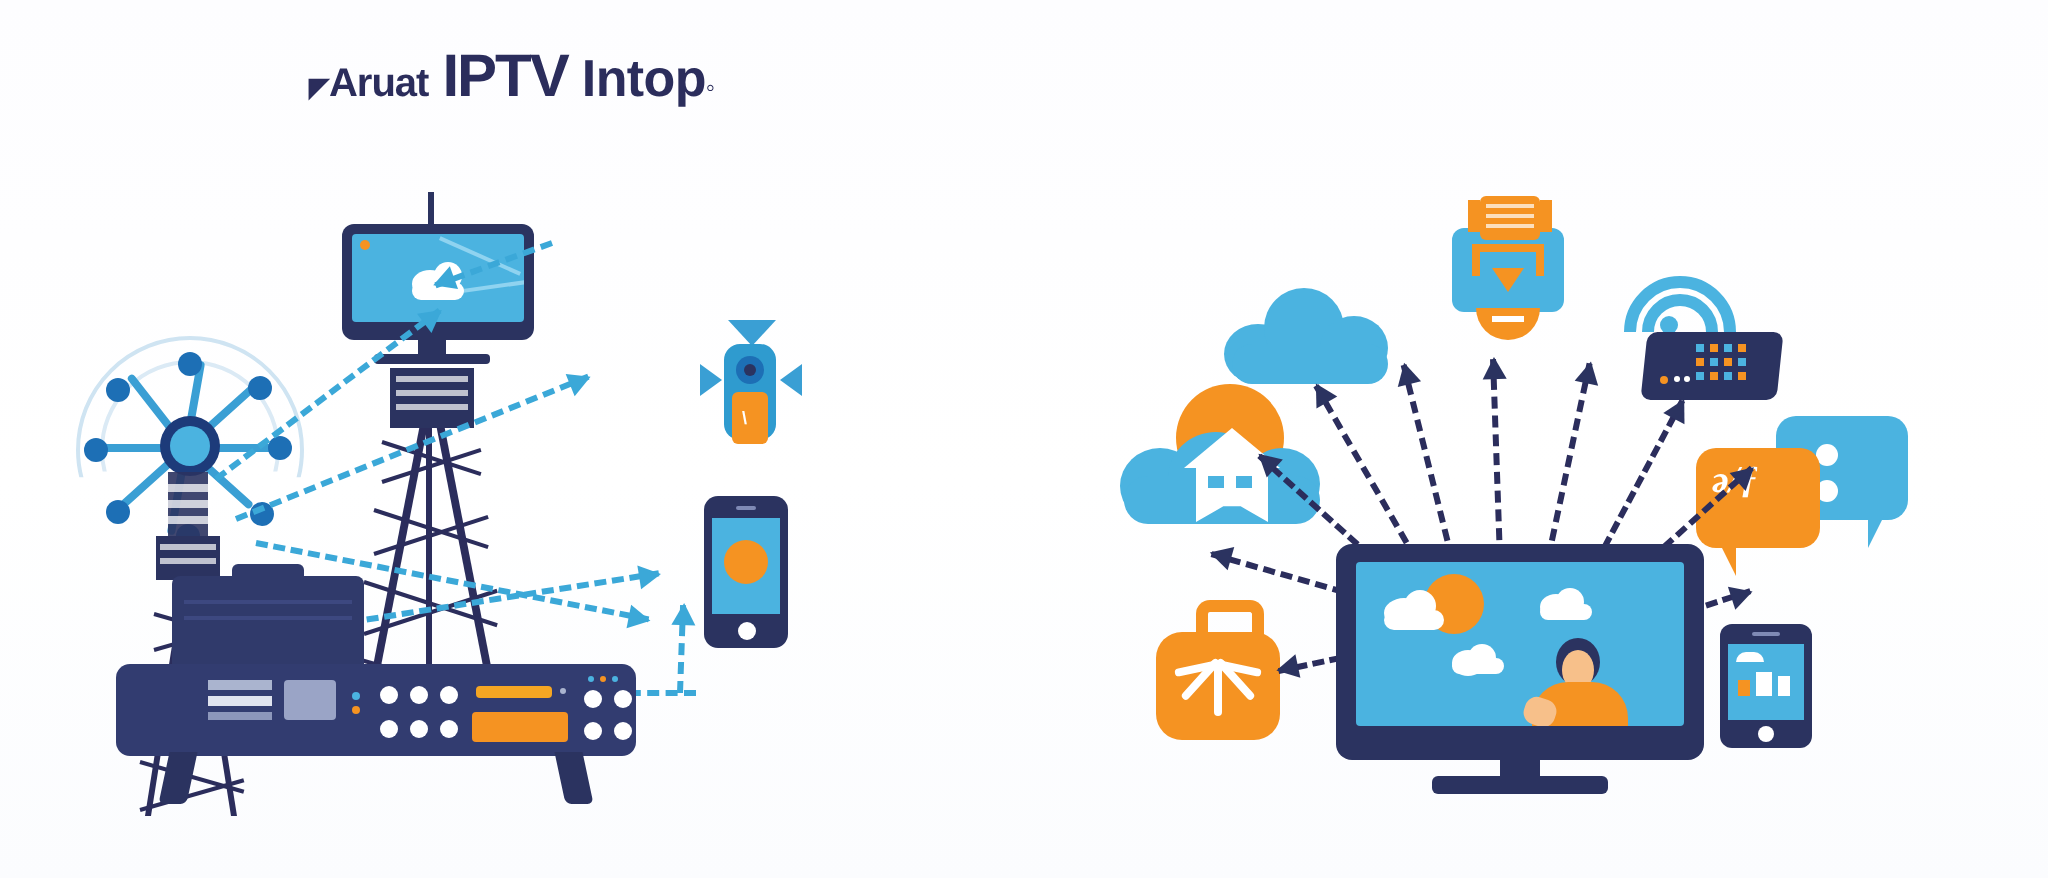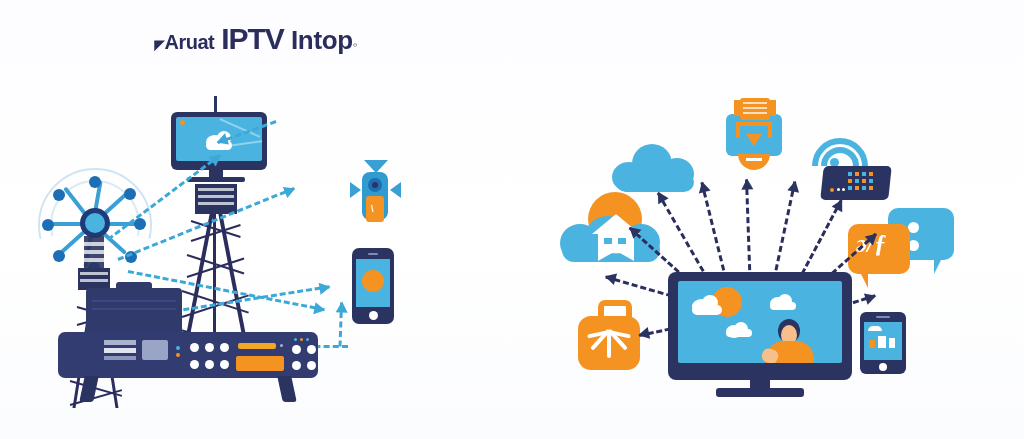--- a/index.html
+++ b/index.html
@@ -299,21 +299,21 @@
       <div class="dot" style="left:34px;top:52px;width:3px;height:3px;background:#ffffff;"></div>
     </div>
 
     <div class="ill" style="left:336px;top:208px;width:110px;height:90px;">
       <div class="bubble" style="left:40px;top:0;width:66px;height:52px;background:#4bb3e0;"></div>
       <div style="position:absolute;left:86px;top:50px;width:0;height:0;border-left:8px solid #4bb3e0;border-bottom:16px solid transparent;"></div>
       <div class="dot" style="left:60px;top:14px;width:11px;height:11px;background:#ffffff;"></div>
       <div class="dot" style="left:60px;top:32px;width:11px;height:11px;background:#ffffff;"></div>
       <div class="bubble" style="left:0;top:16px;width:62px;height:50px;background:#f59322;"></div>
       <div style="position:absolute;left:12px;top:64px;width:0;height:0;border-right:8px solid #f59322;border-bottom:16px solid transparent;"></div>
-      <div style="position:absolute;left:8px;top:22px;color:#ffffff;font-size:25px;font-weight:bold;font-style:italic;font-family:'Liberation Serif',serif;">ə/ƒ</div>
+      <div style="position:absolute;left:8px;top:22px;color:#ffffff;font-size:19px;font-weight:bold;font-style:italic;font-family:'Liberation Serif',serif;">ə/ƒ</div>
     </div>
 
     <div class="ill" style="left:62px;top:300px;width:72px;height:72px;">
       <div class="rr" style="left:4px;top:16px;width:62px;height:54px;background:#f59322;border-radius:13px;"></div>
       <div style="position:absolute;left:24px;top:0;width:22px;height:20px;border:6px solid #f59322;border-bottom:none;border-radius:7px 7px 0 0;"></div>
       <div class="rect" style="left:33px;top:30px;width:4px;height:28px;background:#ffffff;border-radius:2px;"></div>
       <div class="rect" style="left:33px;top:30px;width:4px;height:26px;background:#ffffff;border-radius:2px;transform:rotate(42deg);transform-origin:top center;"></div>
       <div class="rect" style="left:33px;top:30px;width:4px;height:26px;background:#ffffff;border-radius:2px;transform:rotate(-42deg);transform-origin:top center;"></div>
       <div class="rect" style="left:33px;top:32px;width:4px;height:22px;background:#ffffff;border-radius:2px;transform:rotate(78deg);transform-origin:top center;"></div>
       <div class="rect" style="left:33px;top:32px;width:4px;height:22px;background:#ffffff;border-radius:2px;transform:rotate(-78deg);transform-origin:top center;"></div>

